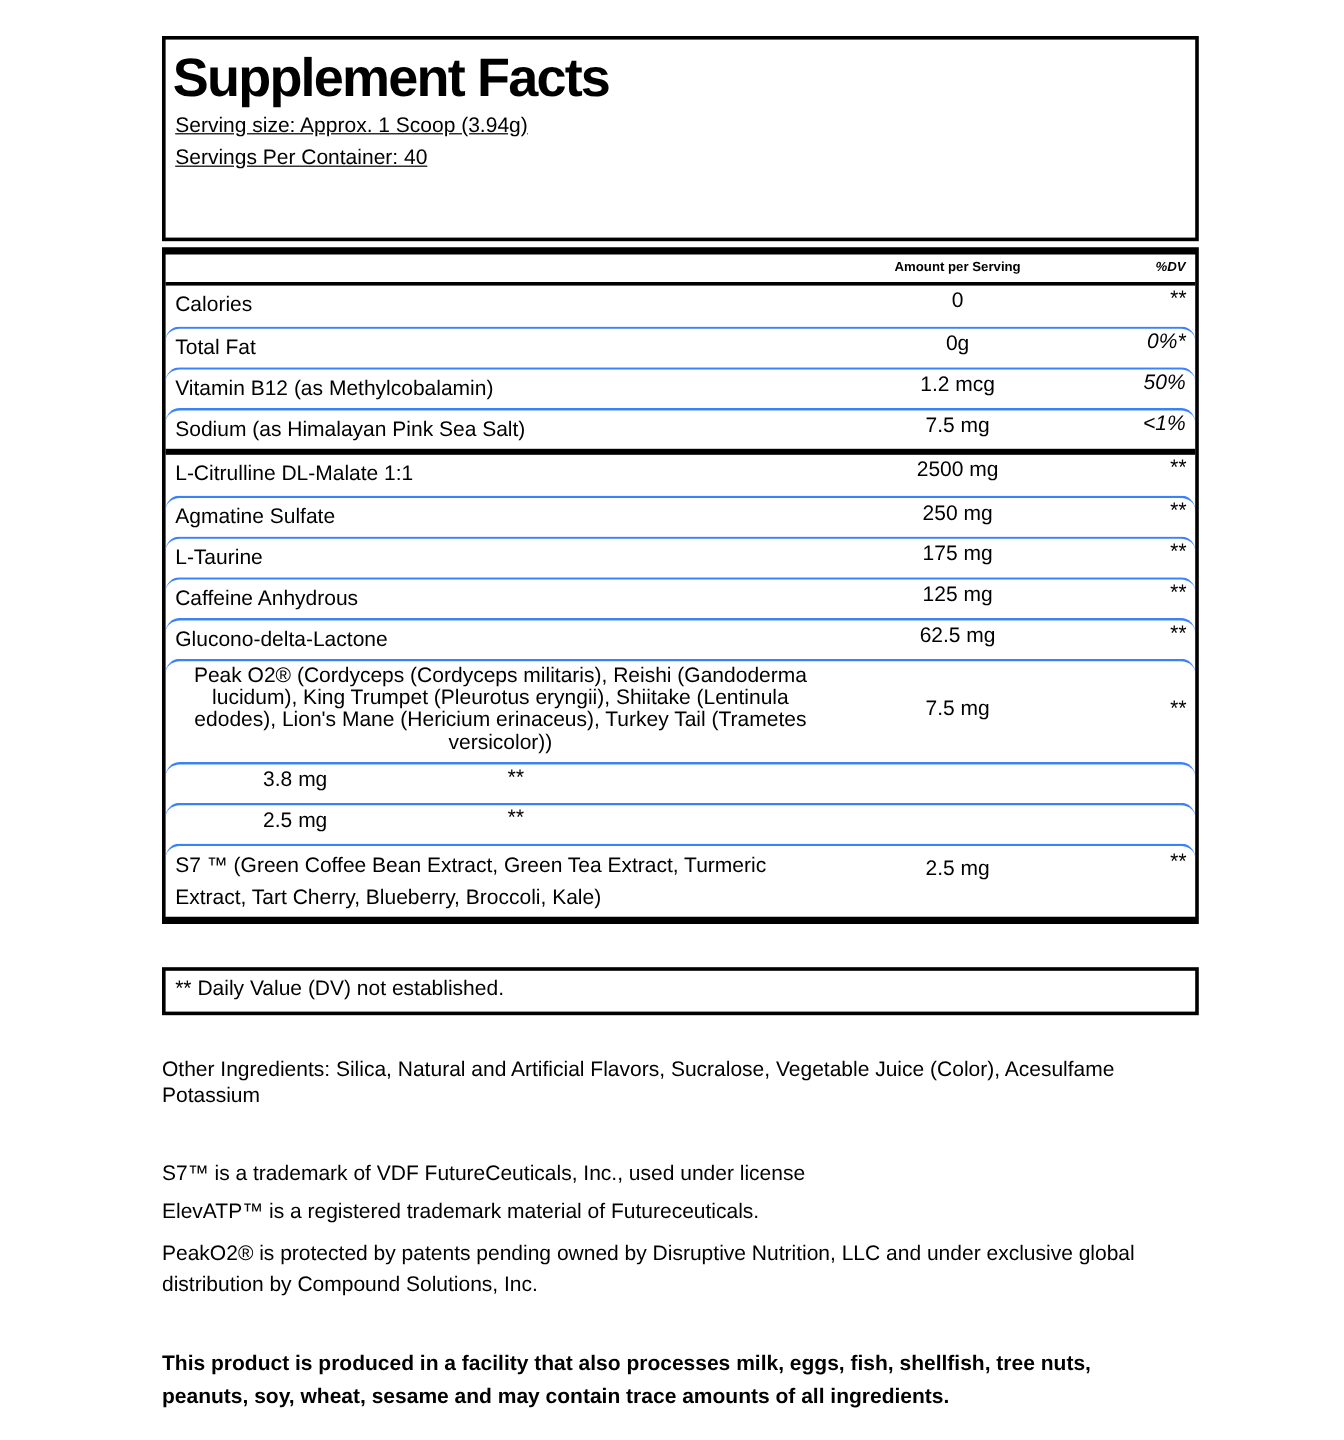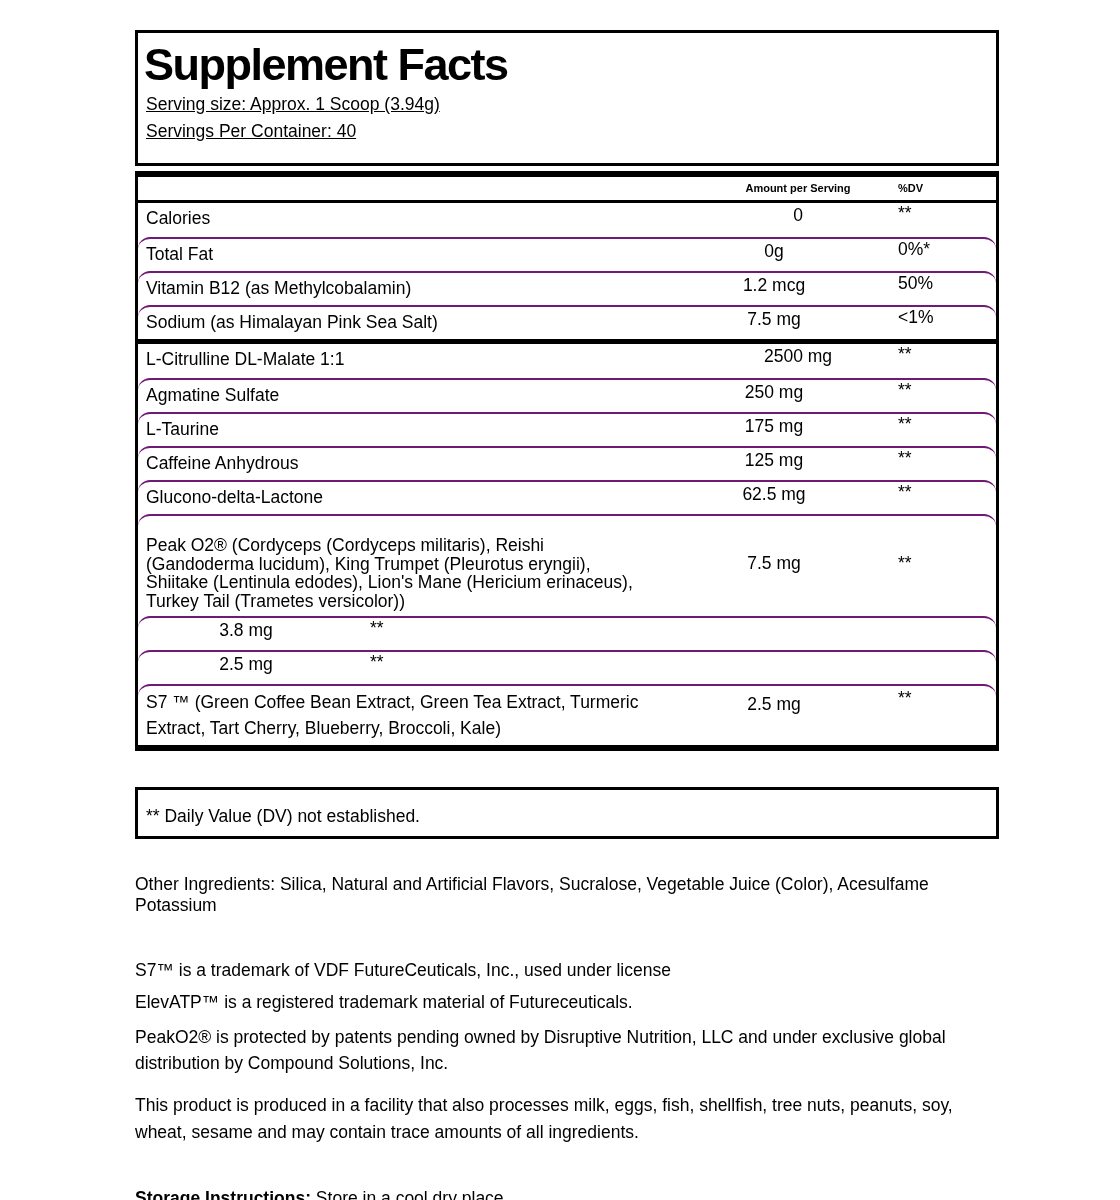--- a/index.html
+++ b/index.html
@@ -17,21 +17,21 @@
     left: 135px;
     top: 30px;
     width: 864px;
   }
 
   
   .title-box {
     border: 3px solid #000;
     box-sizing: border-box;
     padding: 6px 8px 10px 6px;
-    height: 136px;
+    height: 171px;
   }
   .panel-title {
     margin: 0;
     font-size: 45px;
     font-weight: bold;
     letter-spacing: -1.5px;
     line-height: 52px;
   }
   .serving-line {
     font-size: 17.5px;
@@ -58,62 +58,62 @@
   }
   .row {
     display: flex;
     align-items: flex-start;
     box-sizing: border-box;
     min-height: 34px;
     padding: 0 8px 4px 8px;
     font-size: 17.5px;
     border-radius: 12px;
   }
-  .row + .row { border-top: 2px solid #701a75; gap: 24px; }
+  .row + .row { border-top: 2px solid #3b82f6; }
   .c.name  { flex: 1 1 auto; padding-top: 6px; padding-right: 10px; line-height: 19px; }
   .c.amt   { flex: 0 0 200px; text-align: center; padding-top: 2px; }
-  .c.dv    { flex: 0 0 90px;   padding-top: 0; }
+  .c.dv    { flex: 0 0 90px;  text-align: right;  padding-top: 0; font-style: italic; }
   .thead .c.name { padding-top: 0; }
   .thead .c.amt, .thead .c.dv { padding-top: 0; }
 
   .thick-divider {
     height: 5px;
     background: #000;
   }
   .row.multiline-tight { min-height: 86px; padding-bottom: 6px; }
-  .row.multiline-tight .c.name { line-height: 18.5px; padding-top: 20px; }
+  .row.multiline-tight .c.name { line-height: 18.5px; padding-top: 2px; text-align: center; }
   .row.multiline-tight .c.amt,
   .row.multiline-tight .c.dv { align-self: center; padding-top: 0; }
   .row.multiline-loose { min-height: 52px; }
   .row.multiline-loose .c.name { line-height: 26px; padding-top: 3px; }
   .row.multiline-loose .c.amt { padding-top: 8px; }
   .row.multiline-loose .c.dv { padding-top: 2px; }
 
   
   .dv-note-box {
     margin-top: 36px;
     border: 3px solid #000;
     box-sizing: border-box;
-    padding: 16px 8px 9px 8px;
+    padding: 4px 8px 9px 8px;
     font-size: 17.5px;
   }
 
   
   .para {
     font-size: 17.5px;
     line-height: 21px;
     margin: 0;
   }
   .other-ingredients { margin-top: 35px; }
   .tm-line-1 { margin-top: 44px; }
   .tm-line-2 { margin-top: 11px; }
   .tm-line-3 { margin-top: 11px; max-width: 820px; line-height: 26px; }
   .allergen {
-    margin-top: 16px;
-    font-weight: normal;
+    margin-top: 40px;
+    font-weight: bold;
     line-height: 27px;
     max-width: 830px;
   }
   .storage { margin-top: 42px; }
   .storage .storage-label { font-weight: bold; }
 </style>
 </head>
 <body>
 
 <div class="content">

